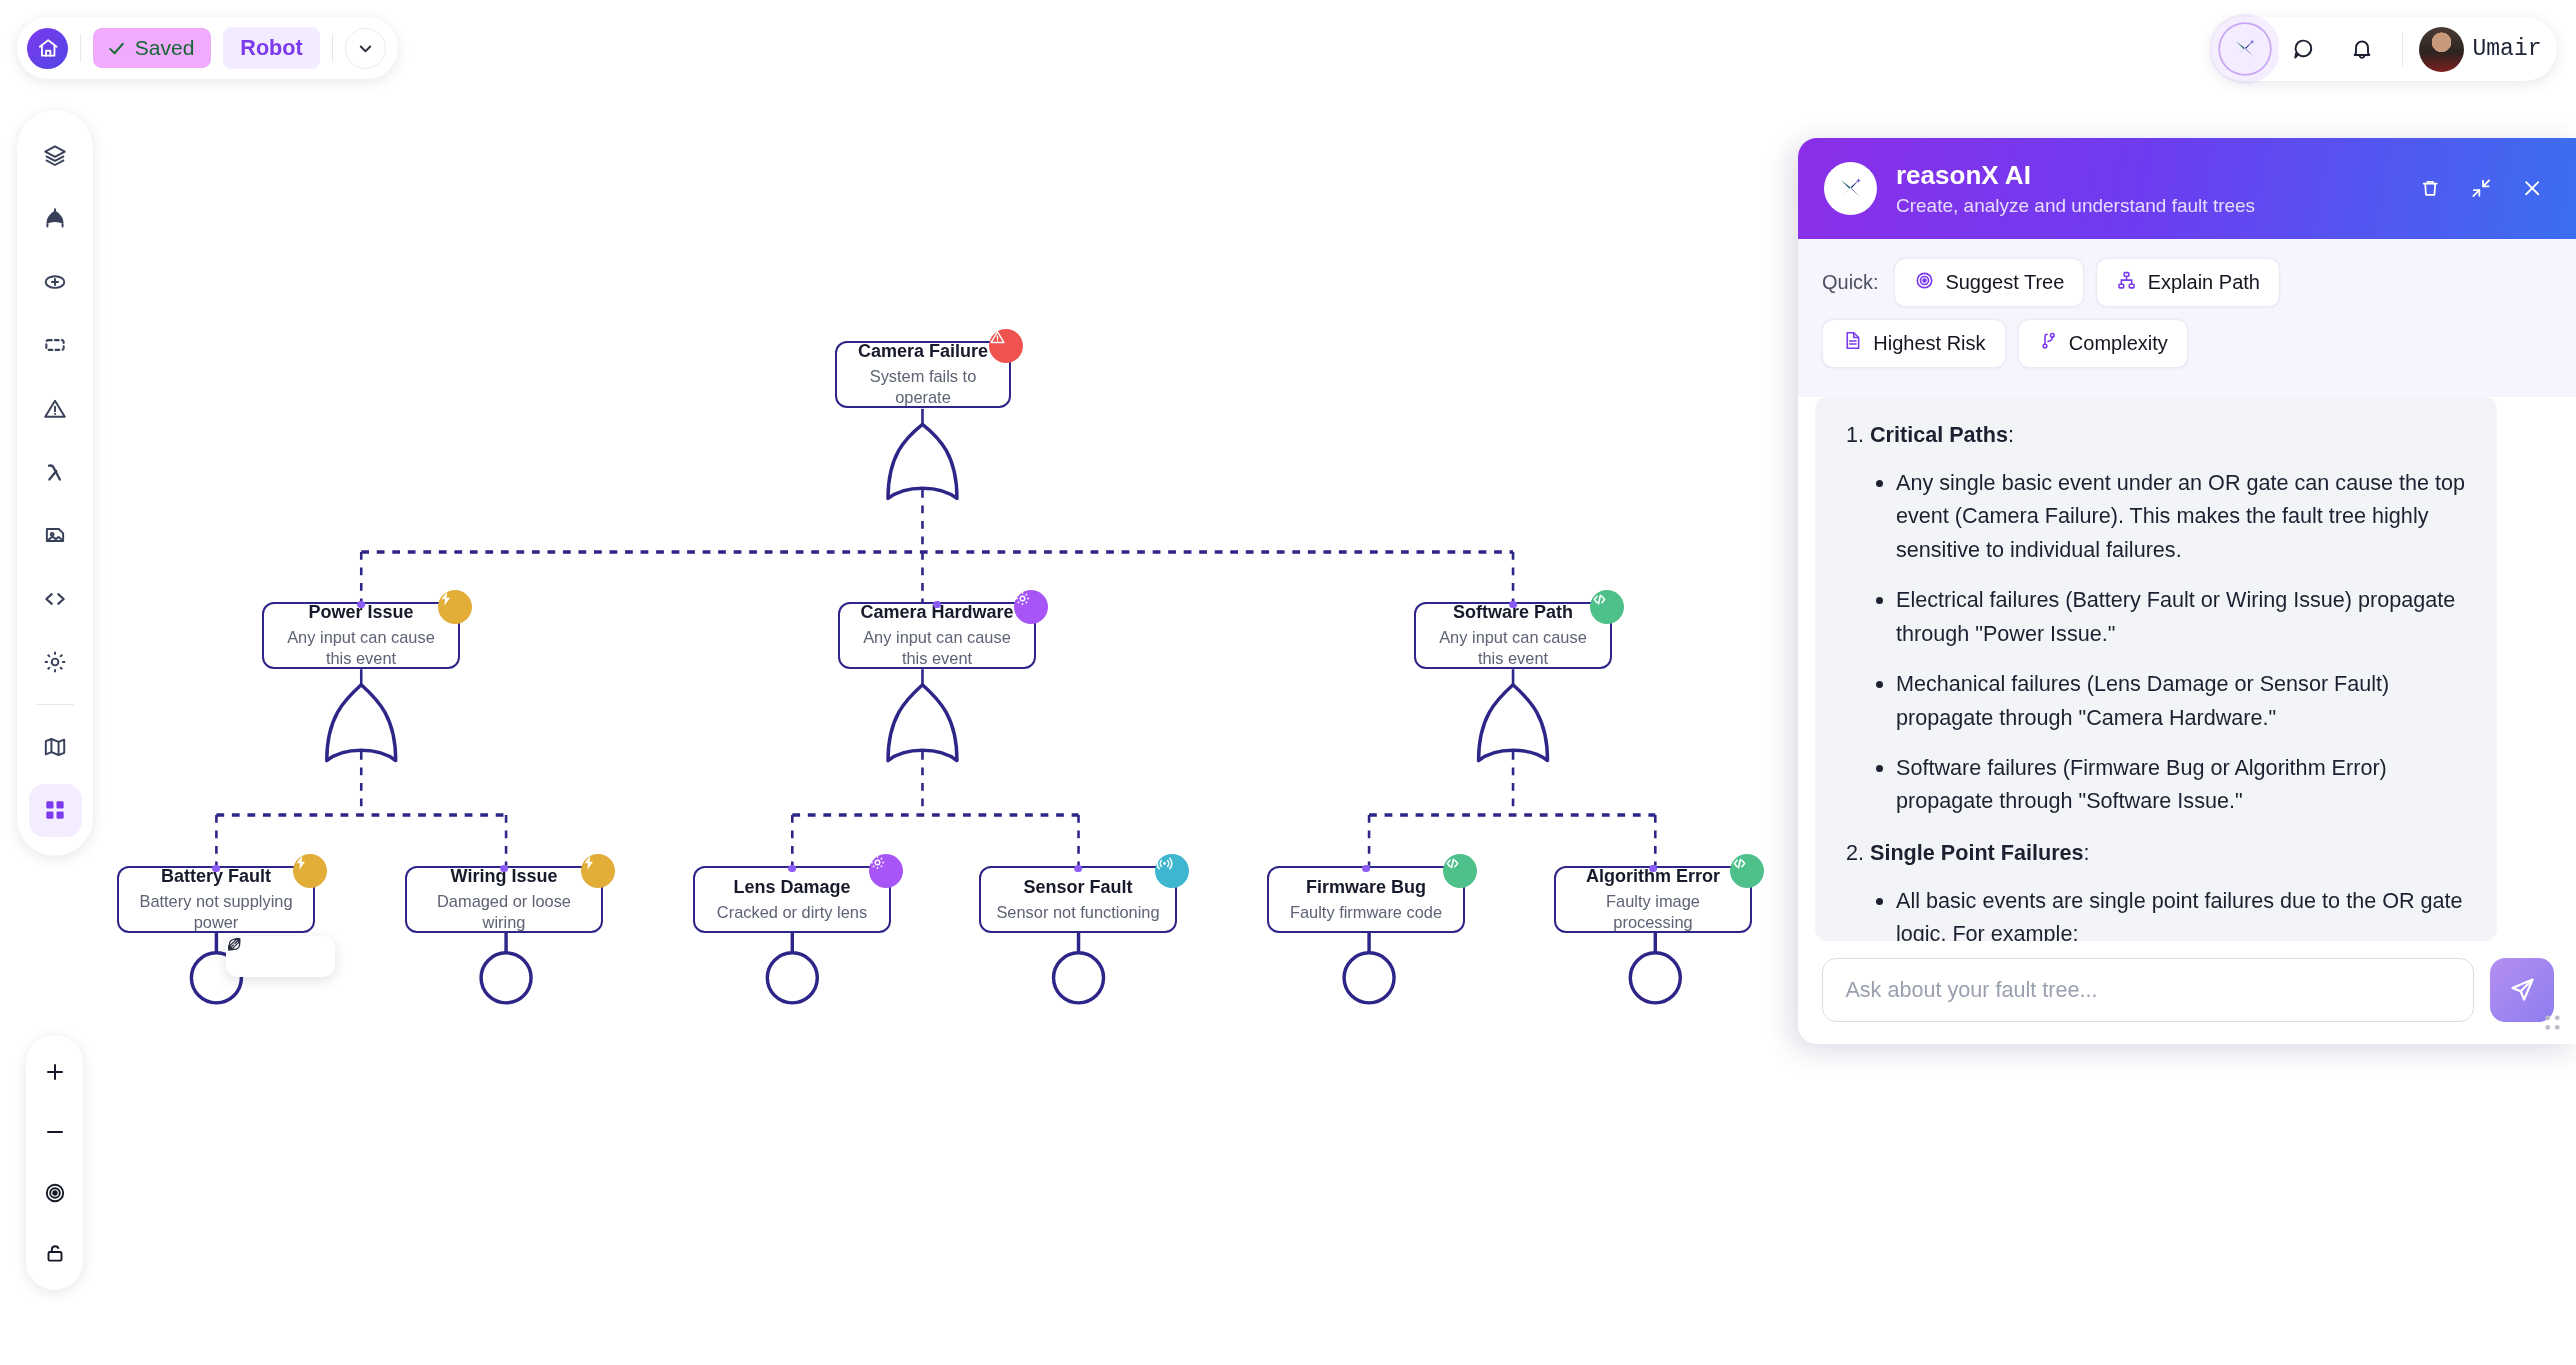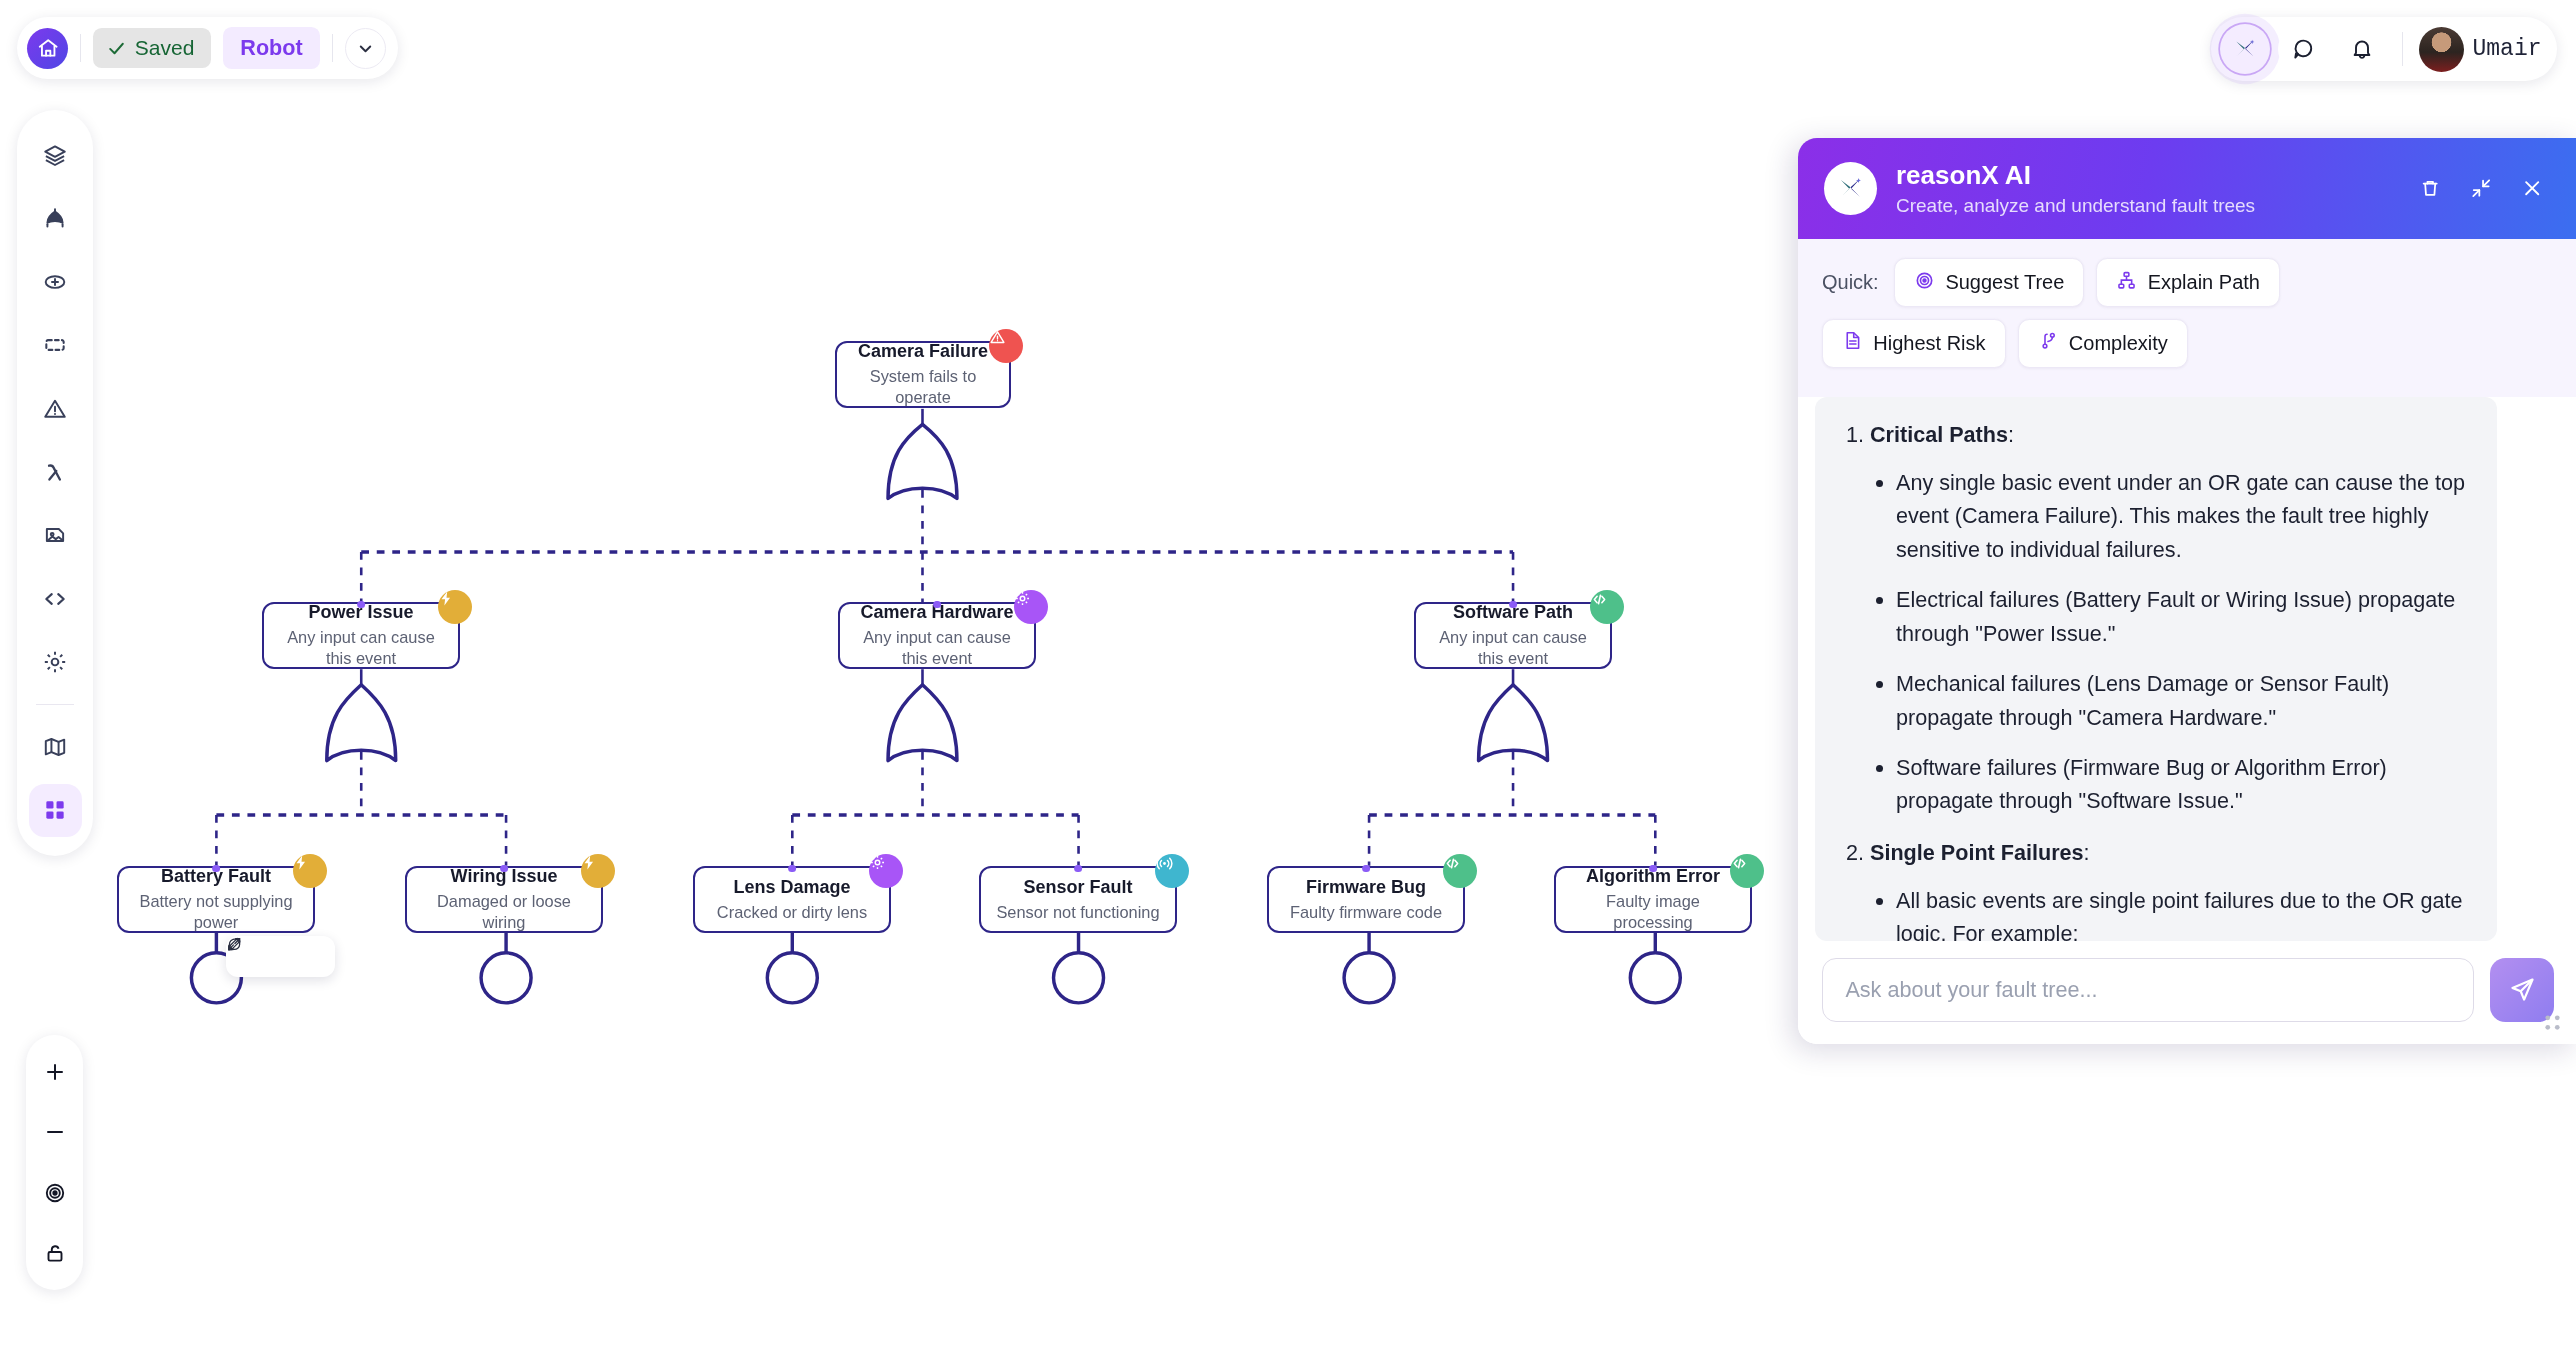--- a/index.html
+++ b/index.html
@@ -24,21 +24,21 @@
   }
   .home-btn {
     width:41px; height:41px; border-radius:50%;
     background:linear-gradient(135deg,#7c3aed 0%,#4f46e5 100%);
     display:flex; align-items:center; justify-content:center;
     cursor:pointer; flex:none;
   }
   .tl-div { width:0.9px; height:28px; background:#e6e6ee; }
   .saved-pill {
     display:flex; align-items:center; gap:8.6px;
-    background:#e5e5e5; color:#166534;
+    background:#f0abfc; color:#166534;
     border-radius:8.6px; padding:7.8px 17px 7.8px 14px;
     font-size:21px; font-weight:500; cursor:pointer;
   }
   .robot-pill {
     background:#f3ebff; color:#7c3aed;
     border-radius:8.6px; padding:7.8px 17px;
     font-size:21.6px; font-weight:600; cursor:pointer;
   }
   .chev-btn {
     width:41px; height:41px; border-radius:50%;

